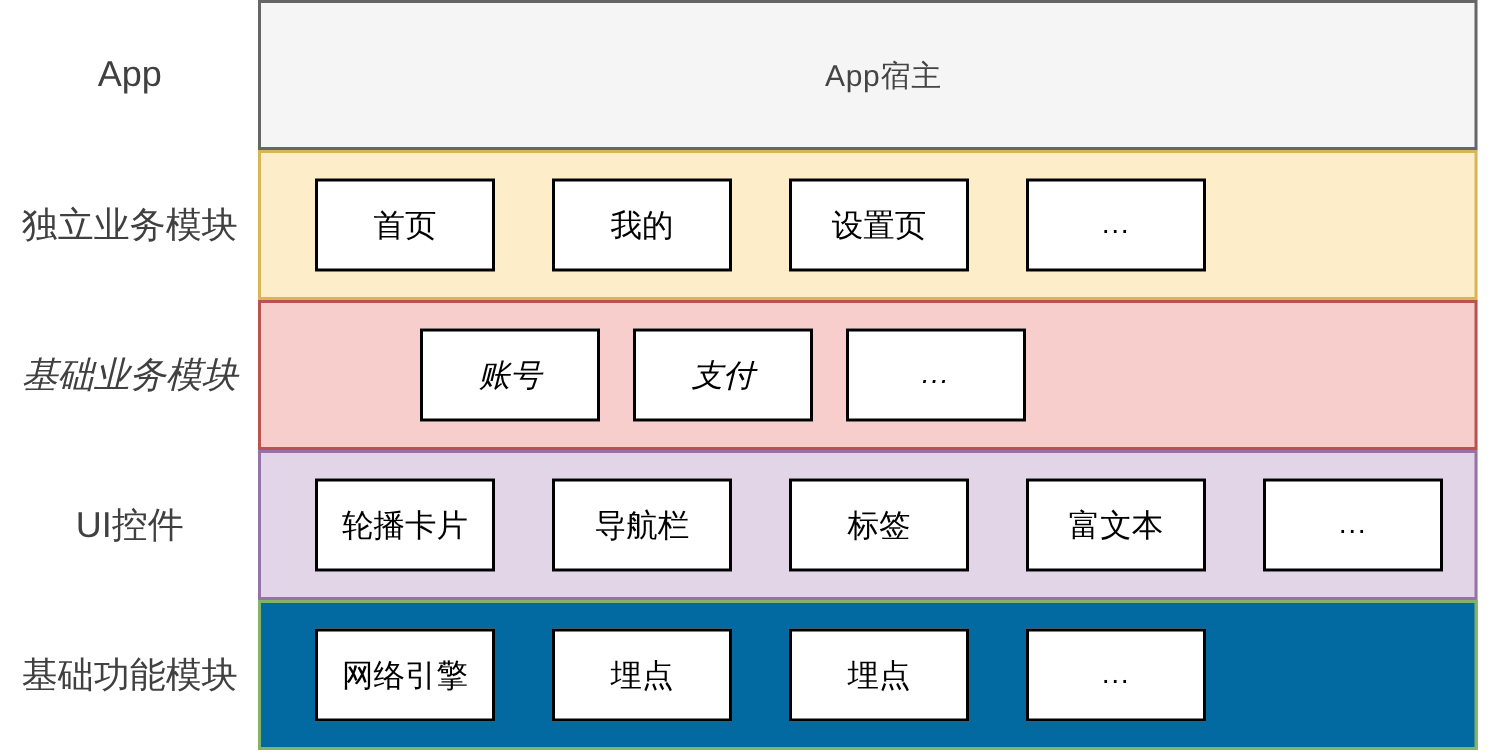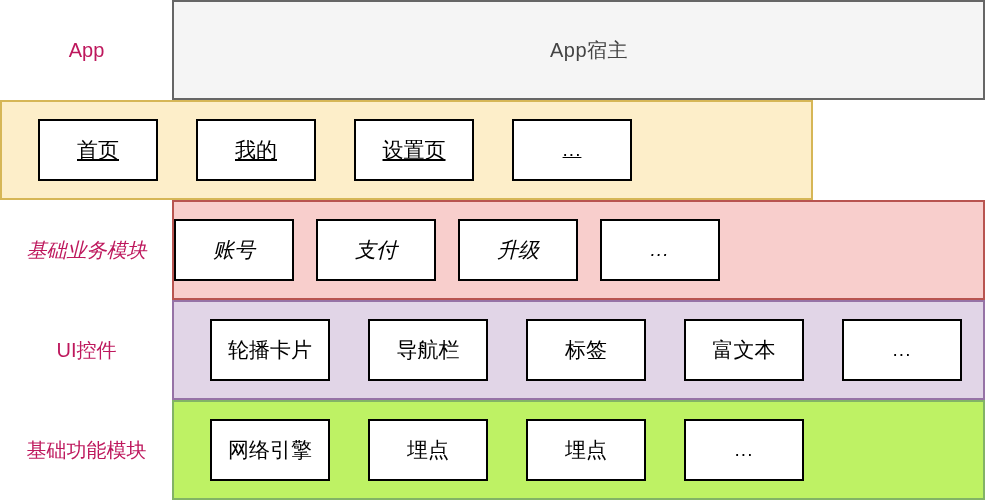--- a/index.html
+++ b/index.html
@@ -9,21 +9,21 @@
     font-family:"Liberation Sans","DejaVu Sans",sans-serif;
     overflow:hidden;
   }
   #diagram{position:relative;width:992px;height:502px;}
 
   .row{position:absolute;left:0;width:992px;height:100px;display:flex;}
 
   .row-label{
     width:172px;height:100px;
     display:flex;align-items:center;justify-content:center;
-    font-size:20px;color:#be185d;
+    font-size:24px;color:#404040;
     box-sizing:border-box;padding-right:10px;
     white-space:nowrap;
     padding-left:11px;
   }
 
   .band{
     position:relative;
     width:813px;height:100px;
     box-sizing:border-box;
     display:flex;align-items:center;
@@ -31,31 +31,31 @@
 
   
   .band-app{
     background:#f5f5f5;
     border:2px solid #666666;
     justify-content:center;
     padding-left:21px;
   }
   .app-host-text{font-size:20px;color:#444444;letter-spacing:.5px;}
 
-  .band-yellow{background:#fdeec9;border:2px solid #d6b656;text-decoration:underline;}
+  .band-yellow{background:#fdeec9;border:2px solid #d6b656;}
   .band-pink{background:#f8cecc;border:2px solid #b85450;}
   .band-purple{background:#e1d5e7;border:2px solid #9673a6;}
-  .band-green{background:#bef264;border:2px solid #82b366;}
+  .band-green{background:#0369a1;border:2px solid #82b366;}
 
   .boxes{
     display:flex;align-items:center;
     height:100%;
   }
   .boxes-wide{padding-left:36px;gap:38px;}
-  .boxes-tight{gap:22px;}
+  .boxes-tight{padding-left:106px;gap:22px;}
 
   .module-box{
     width:120px;height:62px;
     background:#ffffff;
     border:2px solid #000000;
     box-sizing:border-box;
     display:flex;align-items:center;justify-content:center;
     font-size:21px;color:#000000;
     white-space:nowrap;
   }
@@ -67,37 +67,37 @@
 <div id="diagram">
 
   <div class="row" style="top:0px;">
     <div class="row-label">App</div>
     <div class="band band-app">
       <span class="app-host-text">App宿主</span>
     </div>
   </div>
 
   <div class="row" style="top:100px;">
+    <div class="row-label">独立业务模块</div>
     <div class="band band-yellow">
       <div class="boxes boxes-wide">
         <div class="module-box">首页</div>
         <div class="module-box">我的</div>
         <div class="module-box">设置页</div>
         <div class="module-box ellipsis">...</div>
       </div>
     </div>
   </div>
 
   <div class="row" style="top:200px;font-style:italic;">
     <div class="row-label">基础业务模块</div>
     <div class="band band-pink">
       <div class="boxes boxes-tight">
         <div class="module-box">账号</div>
         <div class="module-box">支付</div>
-        <div class="module-box">升级</div>
         <div class="module-box ellipsis">...</div>
       </div>
     </div>
   </div>
 
   <div class="row" style="top:300px;">
     <div class="row-label">UI控件</div>
     <div class="band band-purple">
       <div class="boxes boxes-wide">
         <div class="module-box">轮播卡片</div>

